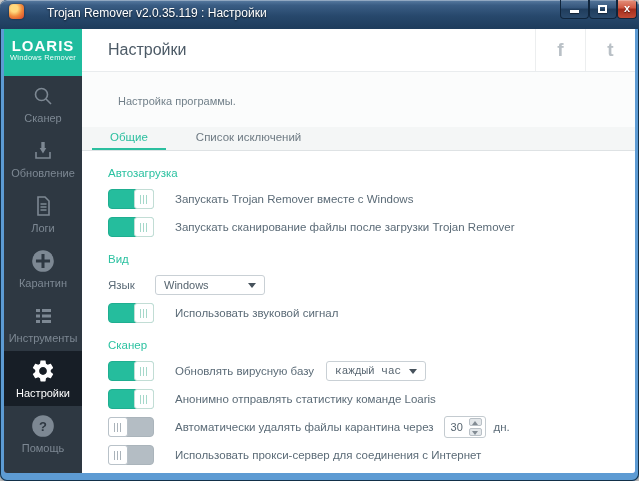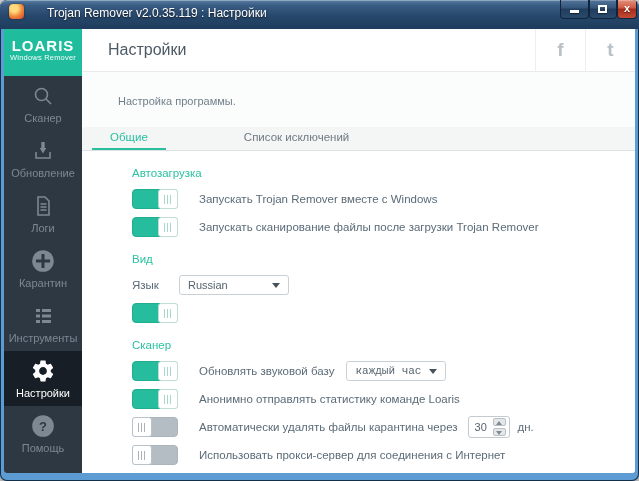--- a/index.html
+++ b/index.html
@@ -50,25 +50,25 @@
   .side-item svg .fillpart { fill:#7d8893; stroke:none; }
   .side-item.active svg { stroke:#ffffff; }
   .side-item.active svg .fillpart { fill:#ffffff; }
   
   .main { flex:1; display:flex; flex-direction:column; background:#fff; }
   .header { height:44px; display:flex; align-items:stretch; border-bottom:1px solid #e9ecee; }
   .page-title { font-size:16px; color:#4c5a66; align-self:center; padding-left:26px; flex:1; }
   .social-cell { width:50px; border-left:1px solid #eceeef; display:flex; align-items:center; justify-content:center;
     color:#b9c0c6; font-size:19px; font-weight:bold; cursor:pointer; }
   .subhead { height:56px; background:#fbfcfc; padding:23px 0 0 36px; font-size:11px; color:#72808a; }
-  .tabbar { height:25px; background:#f4f6f6; border-bottom:1px solid #dee2e4; display:flex; align-items:flex-end; padding-left:16px;gap:48px; }
+  .tabbar { height:25px; background:#f4f6f6; border-bottom:1px solid #dee2e4; display:flex; align-items:flex-end; padding-left:16px; }
   .tab { font-size:11.5px; color:#6e7a83; padding:0 12px 7px 12px; margin-right:24px; cursor:pointer; position:relative; white-space:nowrap; }
   .tab.active { color:#2bbf9f; }
   .tab.active::after { content:""; position:absolute; left:-6px; right:-6px; bottom:0; height:2px; background:#2bbf9f; }
-  .content { flex:1; padding:16px 0 0 26px;margin-left:24px; }
+  .content { flex:1; padding:16px 0 0 26px; }
   .section-heading { font-size:11.5px; color:#2cc2a1; margin-bottom:10px; }
   .row { display:flex; align-items:center; height:20px; margin-bottom:8px; }
   .row-label { font-size:11.5px; color:#5b6b77; margin-left:21px; white-space:nowrap; }
   .gap-top { margin-top:16px; }
   
   .toggle { position:relative; width:46px; height:20px; border-radius:4px; cursor:pointer; flex-shrink:0;
     background:#b4bdc4; border:1px solid #aab4bb; }
   .toggle.on { background:#25bd9d; border-color:#1fae90; }
   .knob { position:absolute; top:-1px; width:20px; height:20px; background:#fff; border:1px solid #b9c2c9; border-radius:3px; left:-1px; color:#aab3ba; }
   .toggle.on .knob { left:auto; right:-1px; border-color:#c2ddd5; color:#a5d8ca; }
@@ -224,36 +224,37 @@
           <div class="toggle on">
               <span class="knob"></span>
             </div>
           <span class="row-label">Запускать сканирование файлы после загрузки Trojan Remover</span>
         </div>
 
         <div class="section-heading gap-top">Вид</div>
         <div class="row">
           <span class="lang-label">Язык</span>
           <div class="select" style="width:110px">
-            <span>Russian</span>
+            <span>Windows</span>
             <span class="arrow"></span>
           </div>
         </div>
         <div class="row">
           <div class="toggle on">
               <span class="knob"></span>
             </div>
+          <span class="row-label">Использовать звуковой сигнал</span>
         </div>
 
         <div class="section-heading gap-top">Сканер</div>
         <div class="row">
           <div class="toggle on">
               <span class="knob"></span>
             </div>
-          <span class="row-label">Обновлять звуковой базу</span>
+          <span class="row-label">Обновлять вирусную базу</span>
           <div class="select ml12" style="width:100px">
             <span>каждый час</span>
             <span class="arrow"></span>
           </div>
         </div>
         <div class="row">
           <div class="toggle on">
               <span class="knob"></span>
             </div>
           <span class="row-label">Анонимно отправлять статистику команде Loaris</span>

